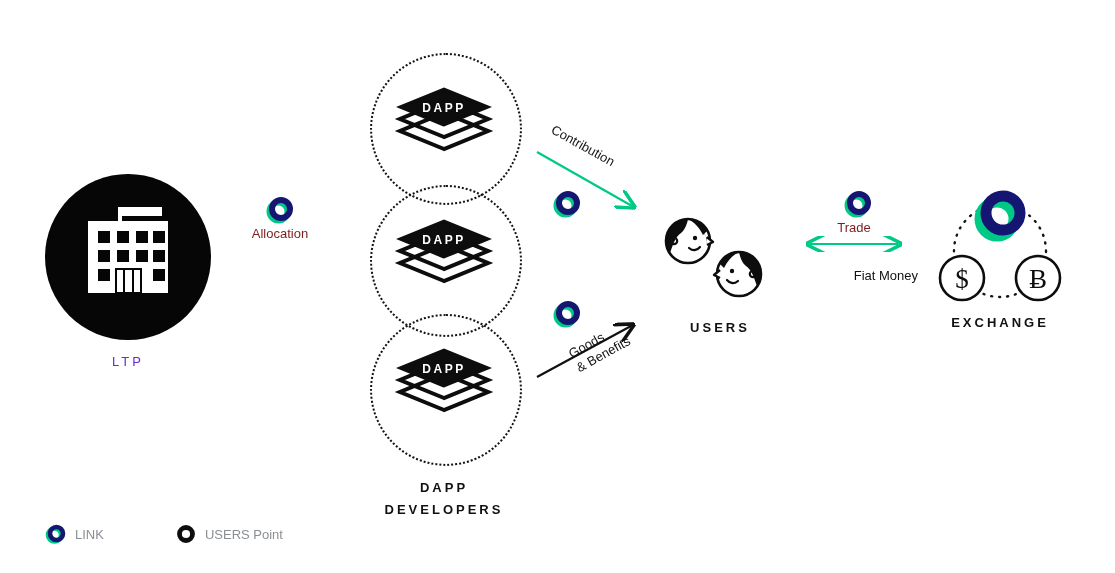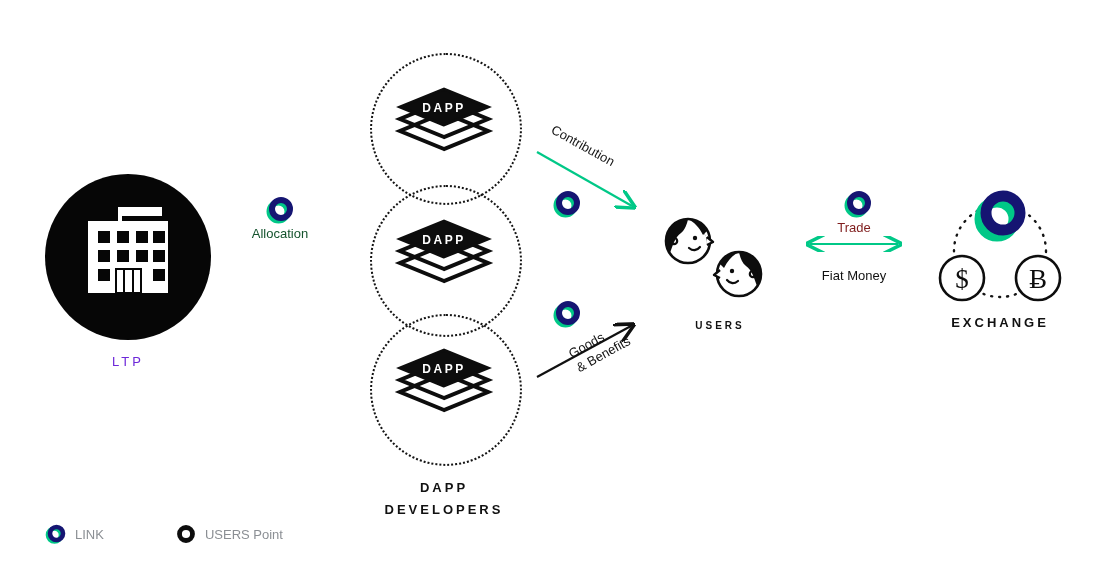--- a/index.html
+++ b/index.html
@@ -36,21 +36,21 @@
     width: 166px; text-align: center;
     font-size: 13px; font-weight: normal; letter-spacing: 3px;
     color: #6d28d9;
   }
 
   
   #allocation-node { left: 239px; top: 196px; width: 82px; height: 58px; }
   .alloc-token { position: absolute; left: 27px; top: 0; }
   .alloc-label {
     position: absolute; left: 0; top: 30px; width: 82px;
-    text-align: center; font-size: 13px; color: #14532d;
+    text-align: center; font-size: 13px; color: #7f1d1d;
   }
 
   
   #dapp-node { left: 356px; top: 45px; width: 176px; height: 475px; }
   .dapp-circle {
     position: absolute;
     width: 148px; height: 148px;
     left: 14px;
     border-radius: 50%;
     border: 2px dotted #141414;
@@ -94,35 +94,35 @@
   #contribution-token { left: 25px; top: 78px; }
   #goods-token { left: 25px; top: 0px; }
 
   
   #users-node { left: 655px; top: 215px; width: 130px; height: 130px; }
   .user-face { position: absolute; }
   #user-face-1 { left: 8px; top: 0px; }
   #user-face-2 { left: 57px; top: 33px; }
   .users-caption {
     position: absolute; left: -15px; top: 105px; width: 160px;
-    text-align: center; font-size: 10px; font-weight: bold;
+    text-align: center; font-size: 13px; font-weight: bold;
     letter-spacing: 3px; color: #111111;
   }
 
   
   #trade-node { left: 790px; top: 190px; width: 128px; height: 110px; }
   #trade-token { position: absolute; left: 54px; top: 0px; }
   .trade-label {
     position: absolute; left: 0; top: 30px; width: 128px;
     text-align: center; font-size: 13px; color: #7f1d1d;
   }
   .trade-arrow { position: absolute; left: 14px; top: 46px; }
   .fiat-label {
     position: absolute; left: 0; top: 78px; width: 128px;
-    text-align: center; font-size: 13px; color: #111111;
+    text-align: right; font-size: 13px; color: #111111;
   }
 
   
   #exchange-node { left: 930px; top: 193px; width: 140px; height: 155px; }
   .exchange-caption {
     position: absolute; left: -15px; top: 122px; width: 170px;
     text-align: center; font-size: 13px; font-weight: bold;
     letter-spacing: 3px; color: #111111;
   }
 

